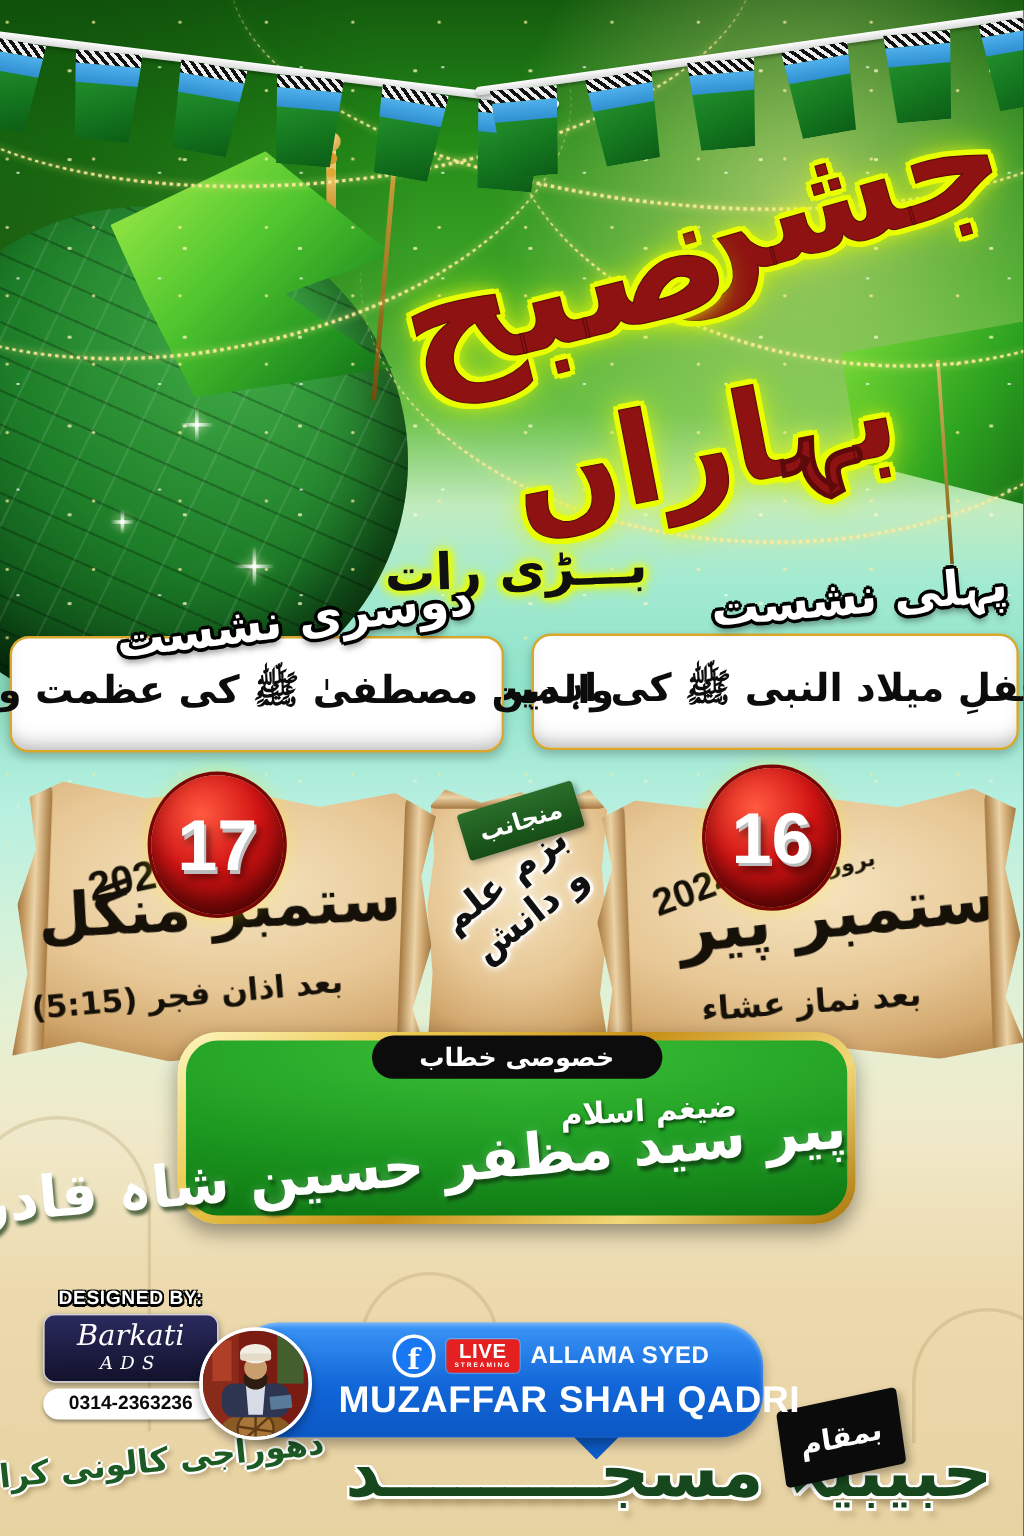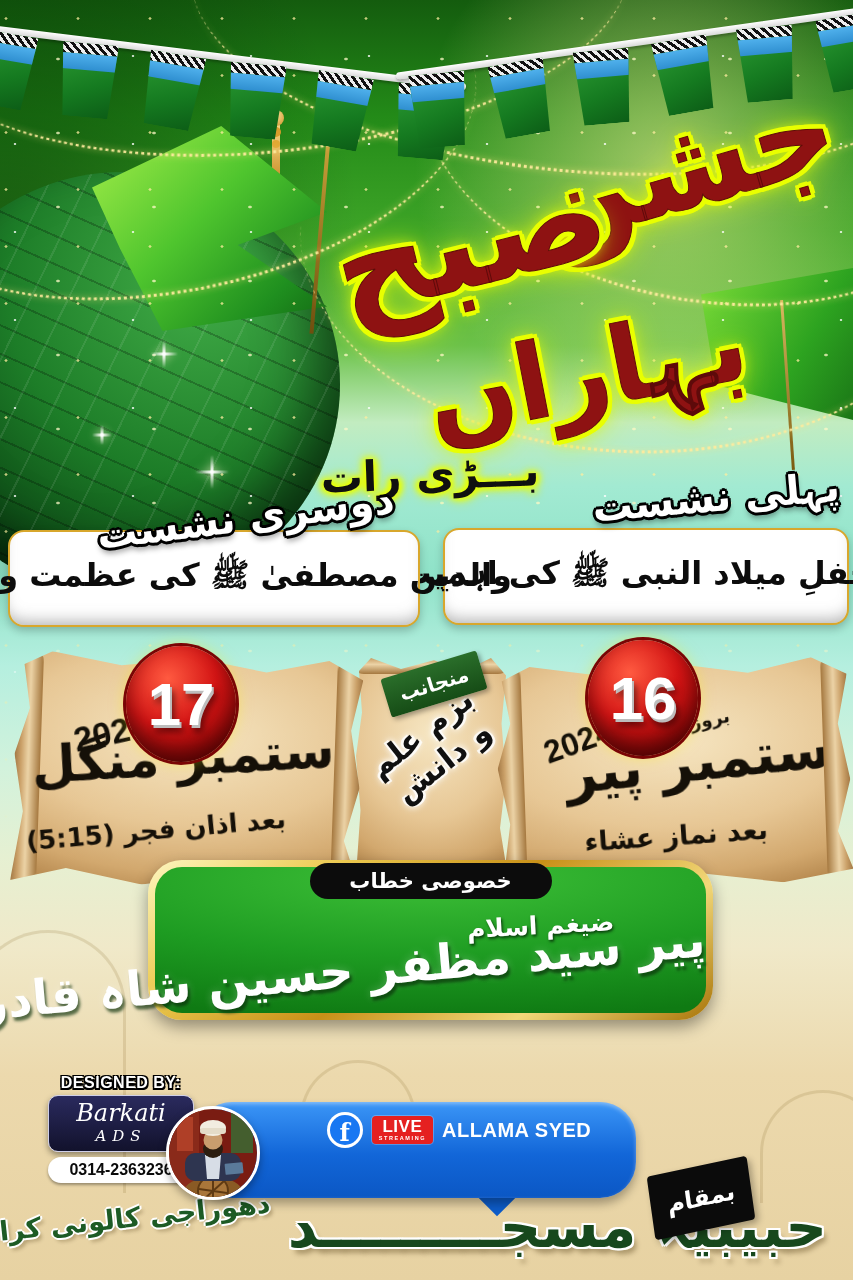--- a/index.html
+++ b/index.html
@@ -141,21 +141,21 @@
     background:radial-gradient(120% 95% at 50% 8%,#3dbf37,#1e9c22 55%,#0f7a13);}
   .banner-pill{position:absolute;top:-4px;left:50%;transform:translateX(-50%);min-width:210px;height:36px;
     background:#0c0c0c;border-radius:18px;display:flex;align-items:center;justify-content:center;
     color:#fff;font-size:21px;font-weight:700;direction:rtl;padding:0 16px;}
   .banner-hon{position:absolute;top:44px;right:92px;color:#fff;font-size:25px;font-weight:800;direction:rtl;
     transform:rotate(-3deg);text-shadow:1px 2px 3px #07380a;}
   .banner-name{position:absolute;top:68px;left:0;right:0;text-align:center;color:#fff;font-size:48px;font-weight:800;
     direction:rtl;white-space:nowrap;transform:rotate(-5deg);
     text-shadow:2px 4px 3px rgba(3,42,3,.65),0 0 10px rgba(255,255,255,.25);}
   
-  .designer{position:absolute;left:36px;top:1074px;width:146px;text-align:center;z-index:7;margin-left:12px;}
+  .designer{position:absolute;left:36px;top:1074px;width:146px;text-align:center;z-index:7;}
   .designer .lbl{font-family:"Liberation Sans",sans-serif;font-size:16px;font-weight:800;color:#fff;letter-spacing:.5px;
     text-shadow:-1.5px -1.5px 0 #000,1.5px -1.5px 0 #000,-1.5px 1.5px 0 #000,1.5px 1.5px 0 #000,0 2px 0 #000;}
   .designer .card{margin-top:3px;background:linear-gradient(#2a2a5e,#12122c);border:1px solid #cfcfe8;border-radius:10px;
     padding:4px 4px 6px;box-shadow:0 3px 6px rgba(0,0,0,.4);text-align:center;}
   .designer .brand{font-family:"DejaVu Serif",serif;font-style:italic;font-size:24px;color:#fff;line-height:1.1;}
   .designer .brand-sub{font-family:"DejaVu Serif",serif;font-style:italic;font-size:15px;color:#fff;letter-spacing:6px;margin-top:1px;}
   .designer .phone{margin-top:5px;background:#fff;border-radius:13px;height:26px;display:flex;align-items:center;justify-content:center;
     font-family:"Liberation Sans",sans-serif;font-size:16px;font-weight:800;color:#0a0a0a;box-shadow:0 2px 3px rgba(0,0,0,.35);}
   
   .bar-tail{position:absolute;left:482px;top:1180px;width:30px;height:30px;background:#0d5cc9;transform:rotate(45deg);z-index:6;}
@@ -296,20 +296,21 @@
         <div class="inner">
             <span>f</span>
           </div>
       </div>
       <div class="live">
         <div class="l1">LIVE</div>
         <div class="l2">STREAMING</div>
       </div>
       <div class="bar-name1">ALLAMA SYED</div>
     </div>
+    <div class="bar-name2">MUZAFFAR SHAH QADRI</div>
   </div>
 
   <div class="photo">
     <svg width="88" height="88" viewBox="0 0 88 88">
       <rect width="88" height="88" fill="#7a1c12"></rect>
       <rect x="0" y="0" width="30" height="88" fill="#8a2a1a"></rect>
       <rect x="62" y="4" width="22" height="40" fill="#2e7a3a" opacity="0.7"></rect>
       <rect x="8" y="8" width="16" height="34" fill="#b8452a" opacity="0.8"></rect>
       <ellipse cx="44" cy="84" rx="30" ry="16" fill="#8a5a24"></ellipse>
       <circle cx="44" cy="82" r="15" fill="#a9763a" stroke="#5f3a12" stroke-width="2"></circle>

